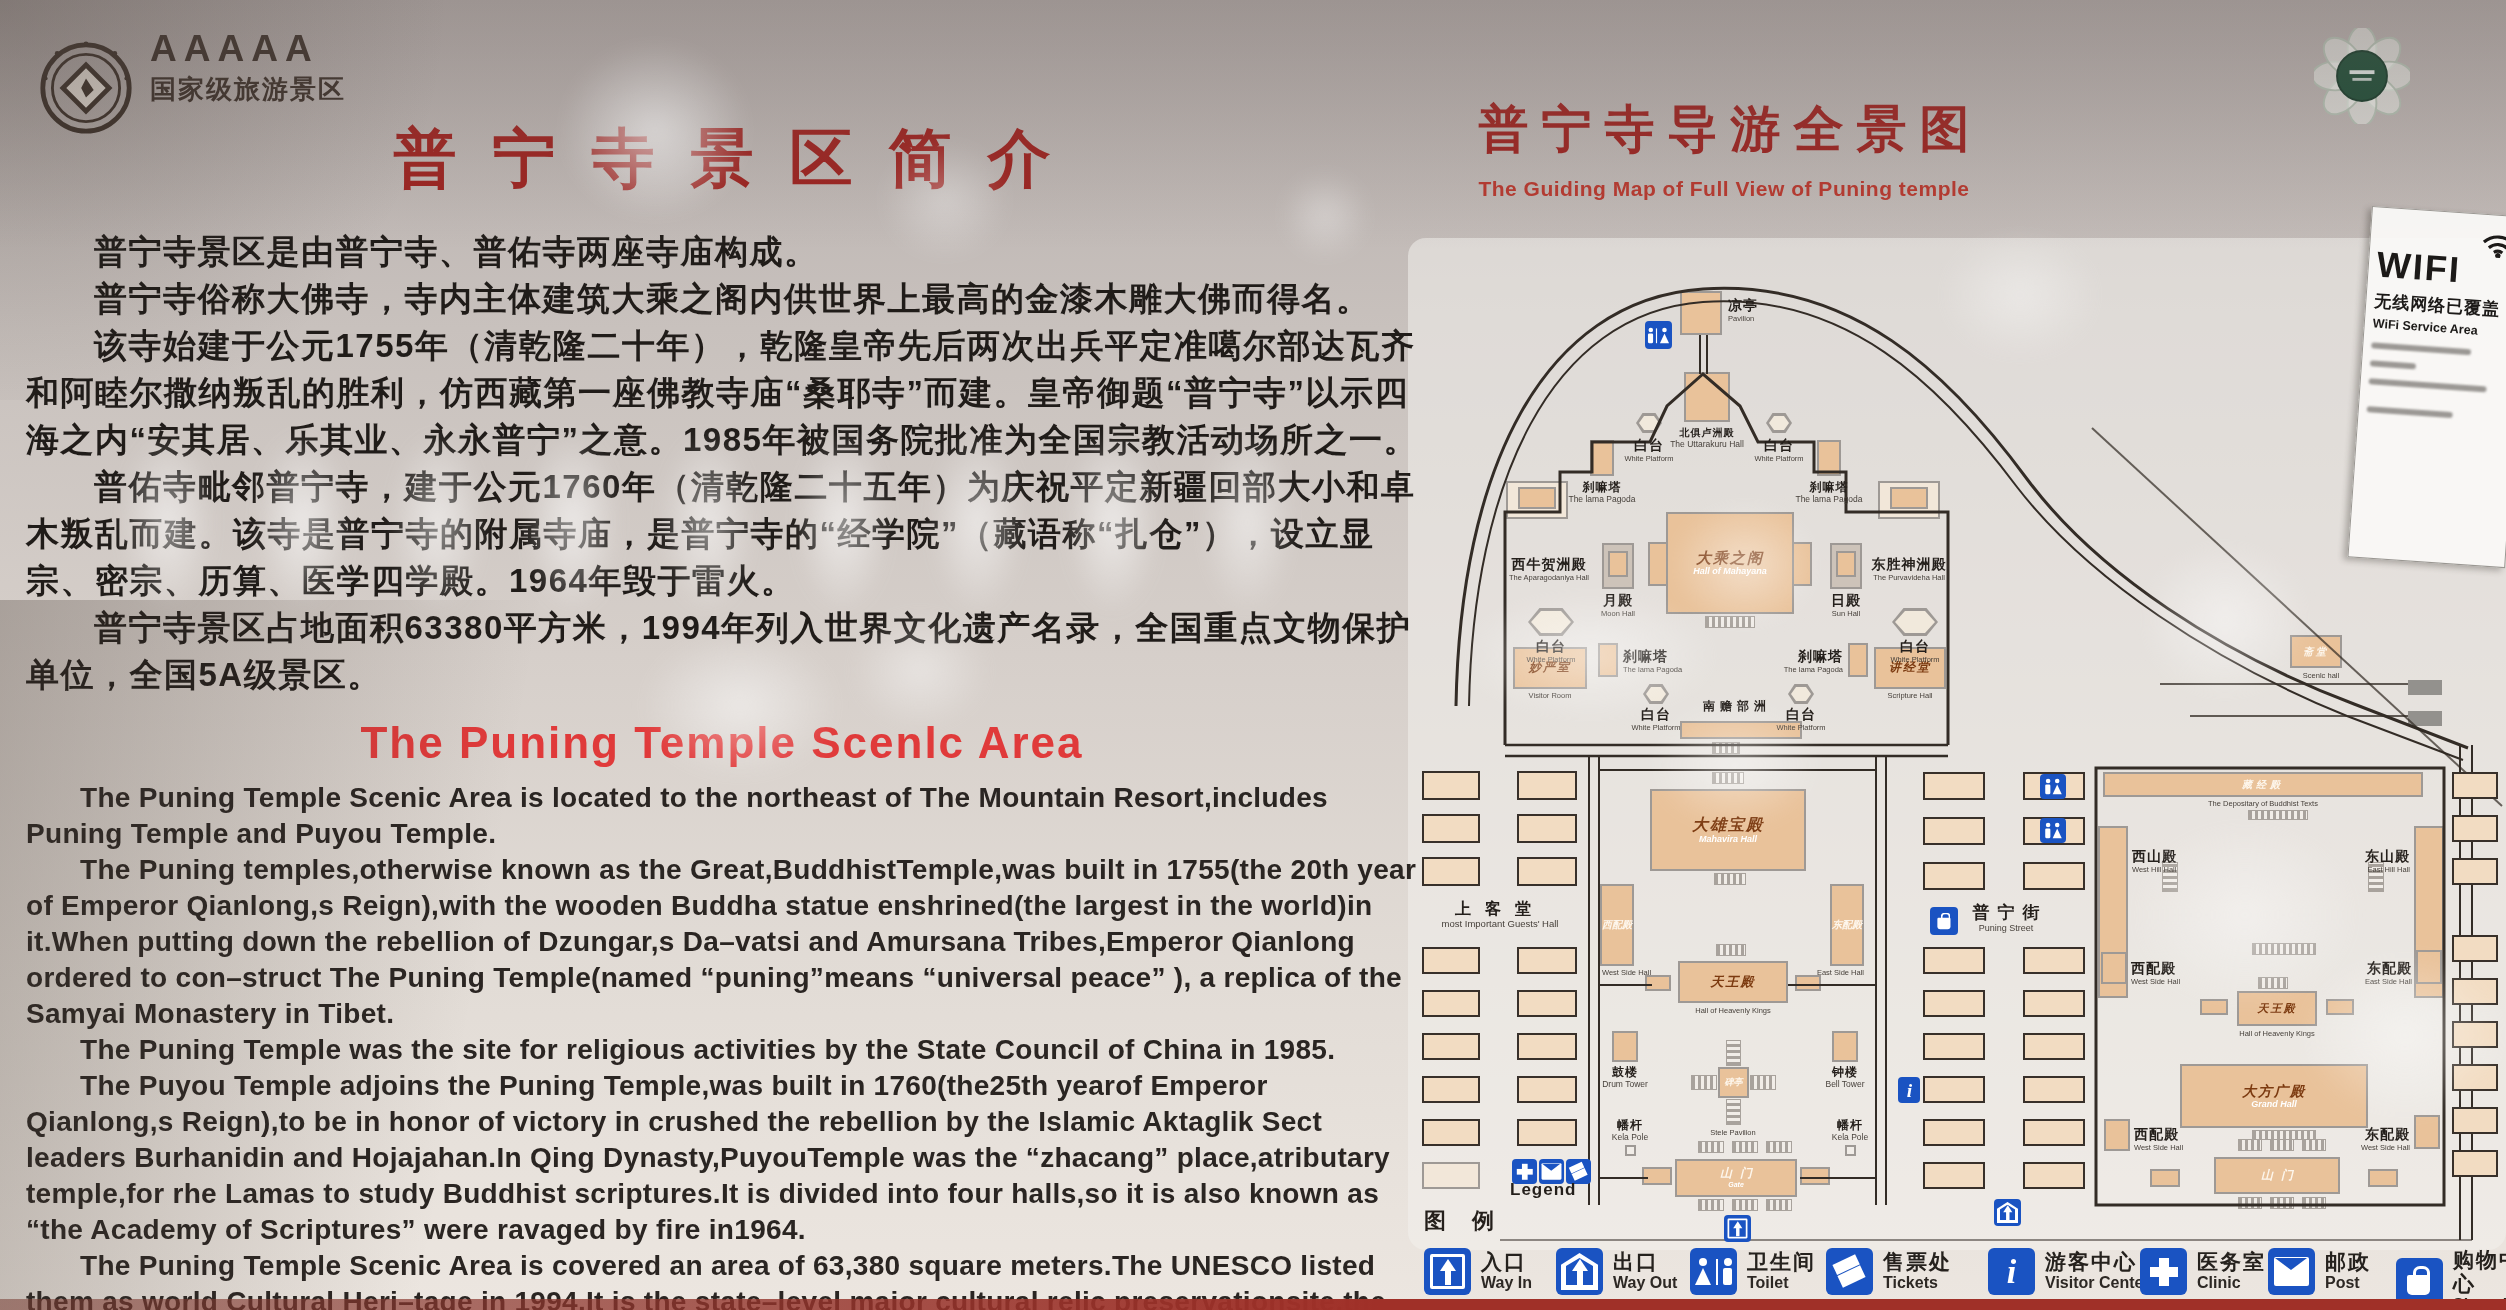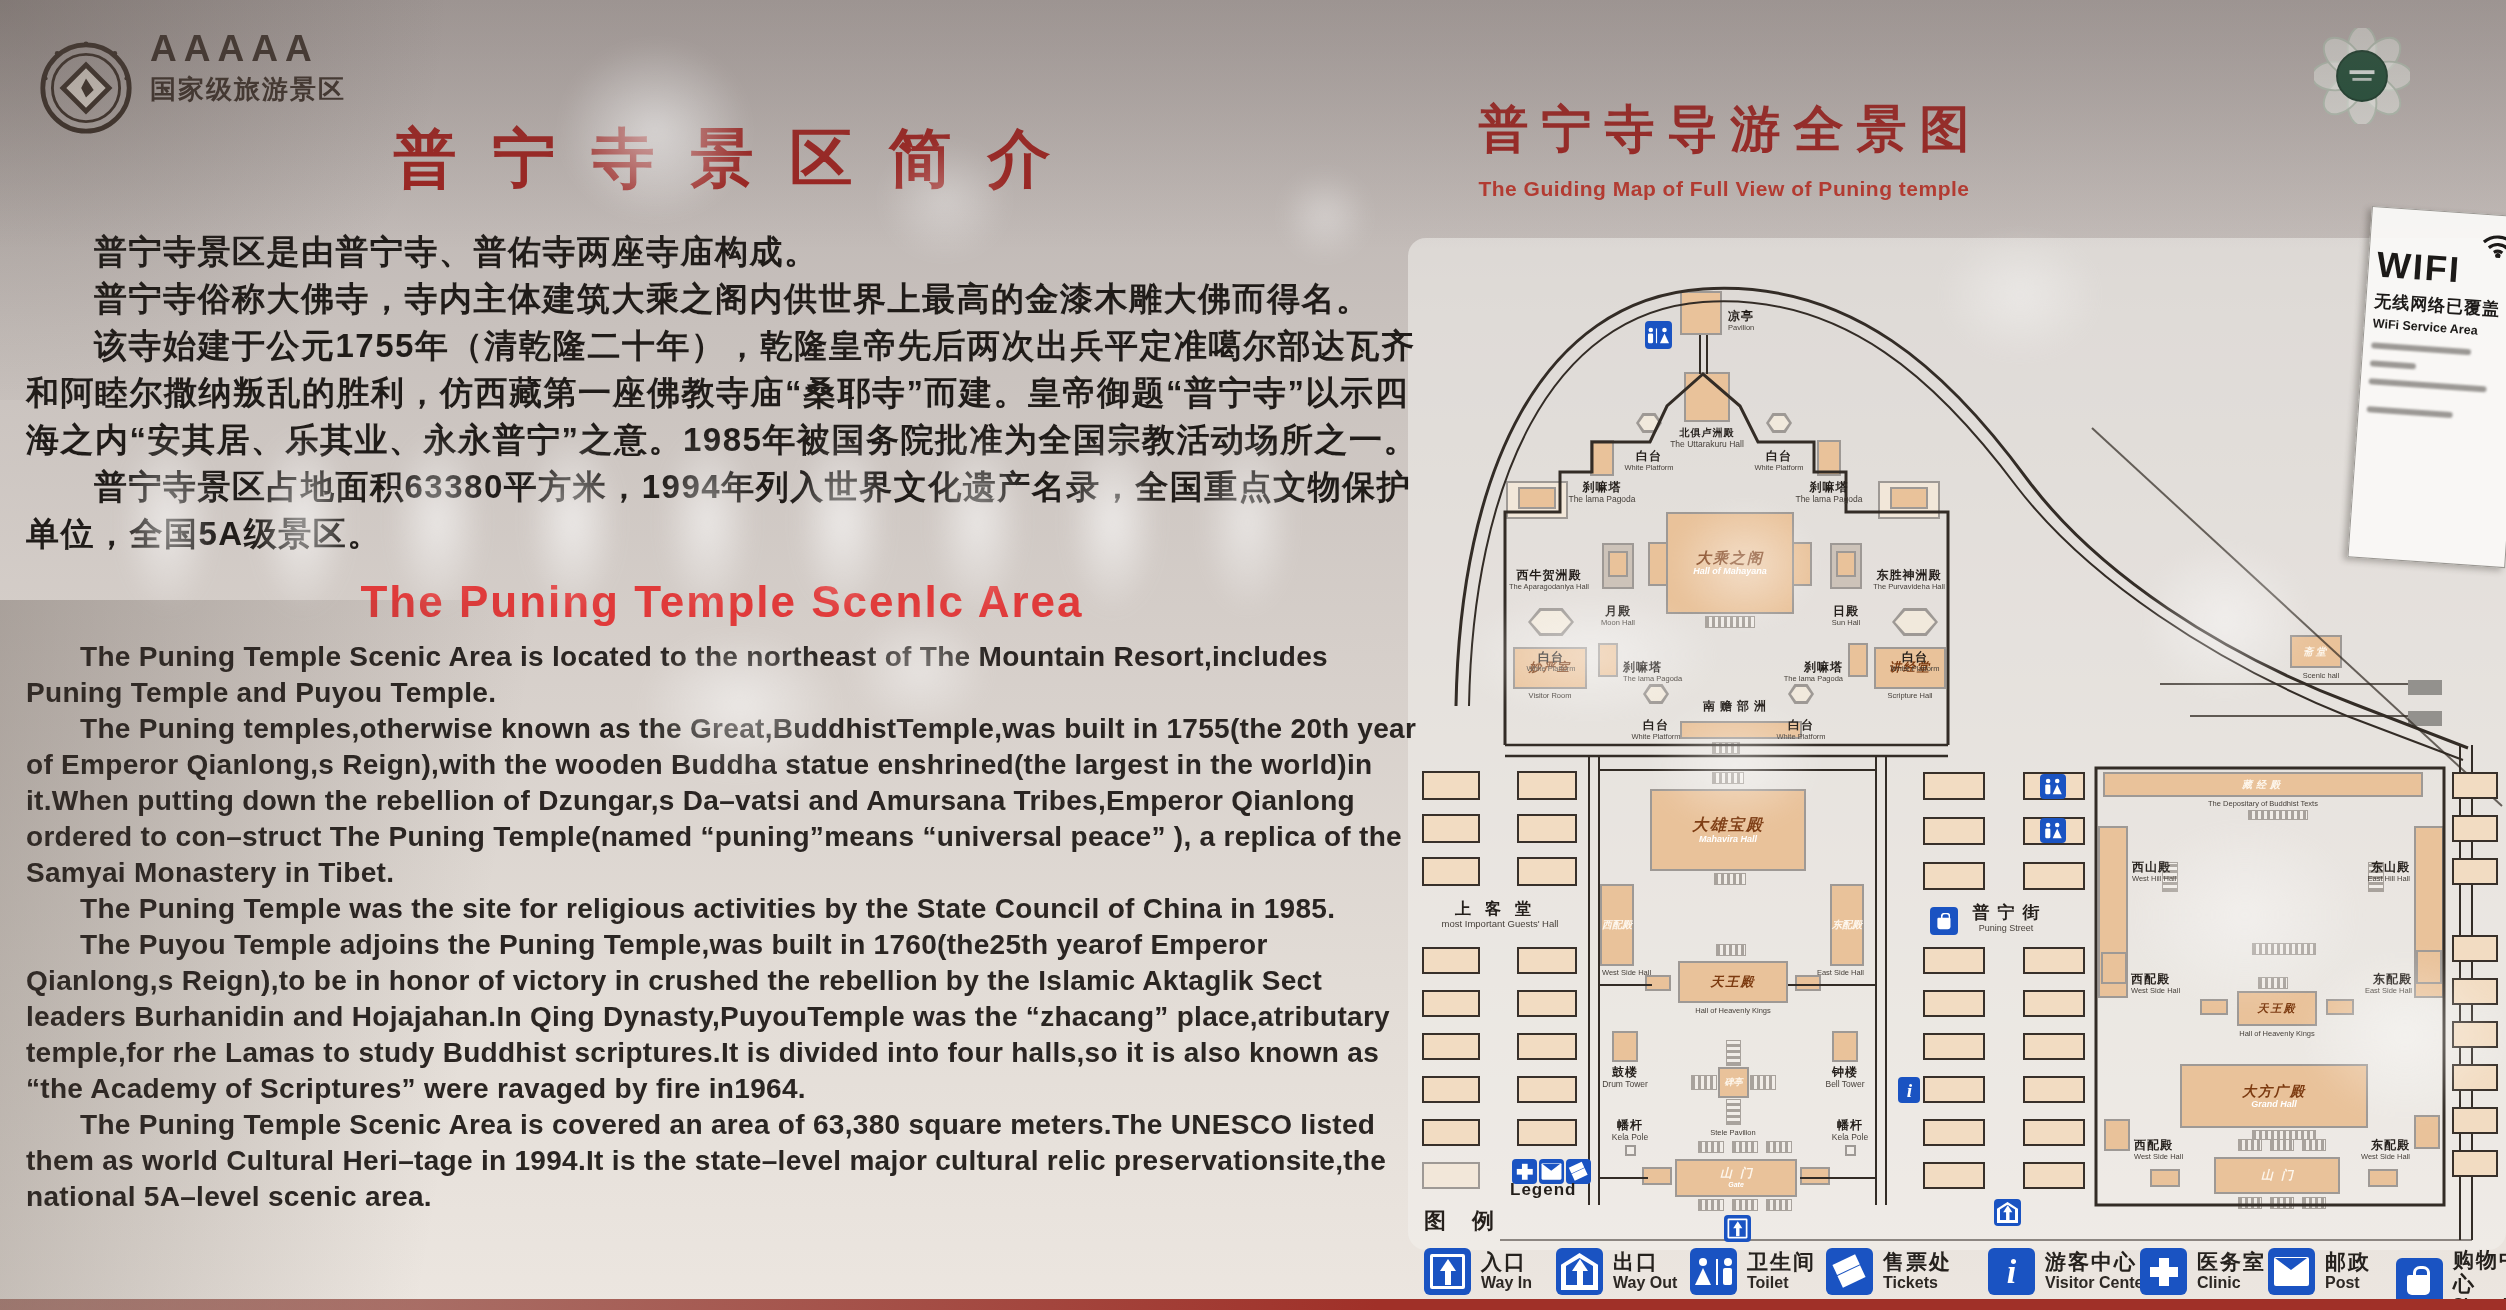--- a/index.html
+++ b/index.html
@@ -33,21 +33,21 @@
   .stv{background:repeating-linear-gradient(0deg,#4e443b 0 3px,#efe9e2 3px 6px);border:1px solid #4e443b;}
   .hx{position:absolute;clip-path:polygon(25% 0,75% 0,100% 50%,75% 100%,25% 100%,0 50%);background:#38302a;
       display:flex;align-items:center;justify-content:center;}
   .hx i{display:block;width:calc(100% - 6px);height:calc(100% - 6px);clip-path:inherit;background:#f0dfc8;}
   .sq{position:absolute;border:2px solid #38302a;background:#efe9e2;box-sizing:border-box;}
   .lbl{position:absolute;transform:translateX(-50%);text-align:center;line-height:1.2;white-space:nowrap;z-index:3;}
   .lbl.la{transform:none;text-align:left;}
   .lbl.ra{transform:translateX(-100%);text-align:right;}
   .lbl .c{display:block;font-size:12px;font-weight:700;color:#241f1b;letter-spacing:1px;}
   .lbl .e{display:block;font-size:8.5px;font-weight:400;color:#453f39;}
-  .lbl.sm .c{font-size:12px;margin-top:12px;} .lbl.sm .e{font-size:7.5px;}
+  .lbl.sm .c{font-size:14px;} .lbl.sm .e{font-size:7.5px;}
   .bin{position:absolute;inset:0;display:flex;flex-direction:column;align-items:center;justify-content:center;
        text-align:center;line-height:1.15;z-index:2;}
   .bin .c{font-weight:900;color:#7c3a10;letter-spacing:2px;}
   .bin .e{font-weight:700;color:#fff;font-size:9px;letter-spacing:0;}
   .bin.w .c{color:#fdf6ec;}
   .grid{position:absolute;display:grid;z-index:1;}
   .cell{display:block;box-sizing:border-box;}
   
   .bi{position:absolute;background:#1a53c2;border-radius:4px;display:flex;align-items:center;justify-content:center;overflow:hidden;z-index:3;}
   .mini{position:relative;width:47px;height:47px;transform:scale(.57);flex:none;}
@@ -149,20 +149,21 @@
     <circle cx="50" cy="50" r="26" fill="#1e4c36" stroke="#163a29" stroke-width="2"></circle>
     <rect x="37" y="44" width="26" height="4" fill="rgba(255,255,255,.85)"></rect>
     <rect x="40" y="52" width="20" height="3" fill="rgba(255,255,255,.7)"></rect>
   </svg>
 
   <div id="intro">
     <h1 id="cn-title">普宁寺景区简介</h1>
     <p class="cnp">普宁寺景区是由普宁寺、普佑寺两座寺庙构成。</p>
     <p class="cnp">普宁寺俗称大佛寺，寺内主体建筑大乘之阁内供世界上最高的金漆木雕大佛而得名。</p>
     <p class="cnp">该寺始建于公元1755年（清乾隆二十年），乾隆皇帝先后两次出兵平定准噶尔部达瓦齐和阿睦尔撒纳叛乱的胜利，仿西藏第一座佛教寺庙“桑耶寺”而建。皇帝御题“普宁寺”以示四海之内“安其居、乐其业、永永普宁”之意。1985年被国务院批准为全国宗教活动场所之一。</p>
+    <p class="cnp">普佑寺毗邻普宁寺，建于公元1760年（清乾隆二十五年）为庆祝平定新疆回部大小和卓木叛乱而建。该寺是普宁寺的附属寺庙，是普宁寺的“经学院”（藏语称“扎仓”），设立显宗、密宗、历算、医学四学殿。1964年毁于雷火。</p>
     <p class="cnp">普宁寺景区占地面积63380平方米，1994年列入世界文化遗产名录，全国重点文物保护单位，全国5A级景区。</p>
     <h2 id="en-title">The Puning Temple Scenlc Area</h2>
     <p class="enp">The Puning Temple Scenic Area is located to the northeast of The Mountain Resort,includes Puning Temple and Puyou Temple.</p>
     <p class="enp">The Puning temples,otherwise known as the Great,BuddhistTemple,was built in 1755(the 20th year of Emperor Qianlong,s Reign),with the wooden Buddha statue enshrined(the largest in the world)in it.When putting down the rebellion of Dzungar,s Da–vatsi and Amursana Tribes,Emperor Qianlong ordered to con–struct The Puning Temple(named “puning”means “universal peace” ), a replica of the Samyai Monastery in Tibet.</p>
     <p class="enp">The Puning Temple was the site for religious activities by the State Council of China in 1985.</p>
     <p class="enp">The Puyou Temple adjoins the Puning Temple,was built in 1760(the25th yearof Emperor Qianlong,s Reign),to be in honor of victory in crushed the rebellion by the Islamic Aktaglik Sect leaders Burhanidin and Hojajahan.In Qing Dynasty,PuyouTemple was the “zhacang” place,atributary temple,for rhe Lamas to study Buddhist scriptures.It is divided into four halls,so it is also known as “the Academy of Scriptures” were ravaged by fire in1964.</p>
     <p class="enp">The Puning Temple Scenic Area is covered an area of 63,380 square meters.The UNESCO listed them as world Cultural Heri–tage in 1994.It is the state–level major cultural relic preservationsite,the national 5A–level scenic area.</p>
   </div>
 
   <div id="map-title-wrap">

